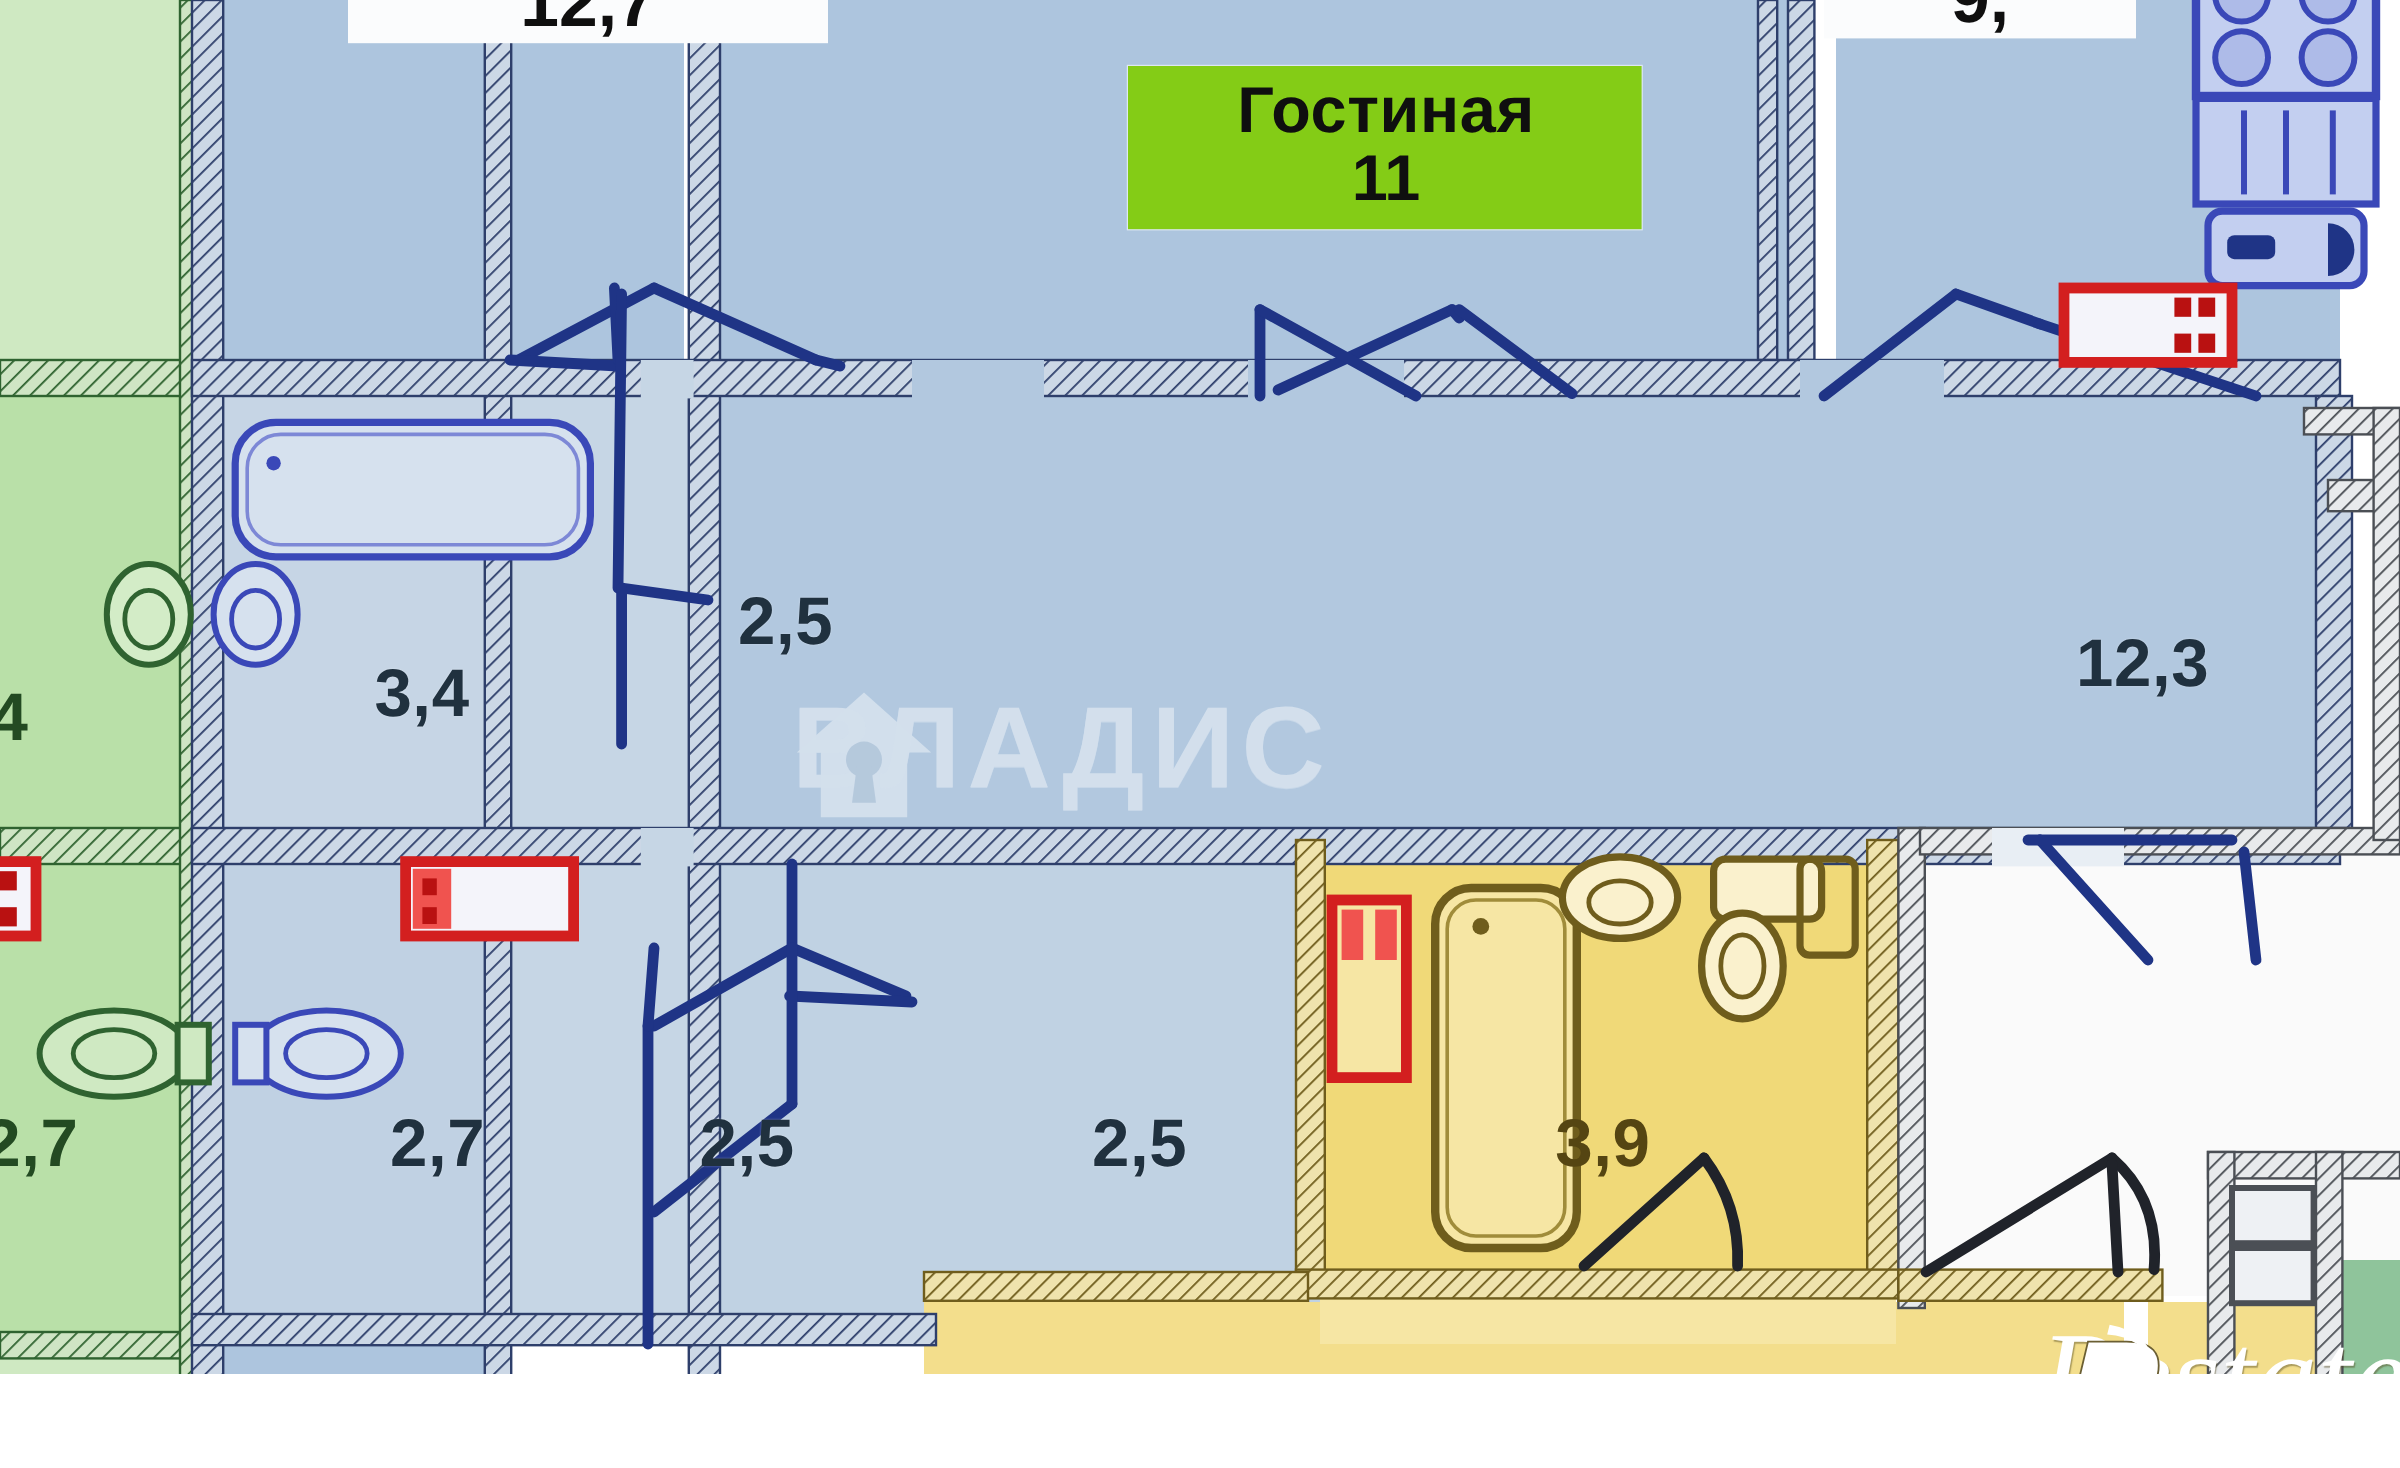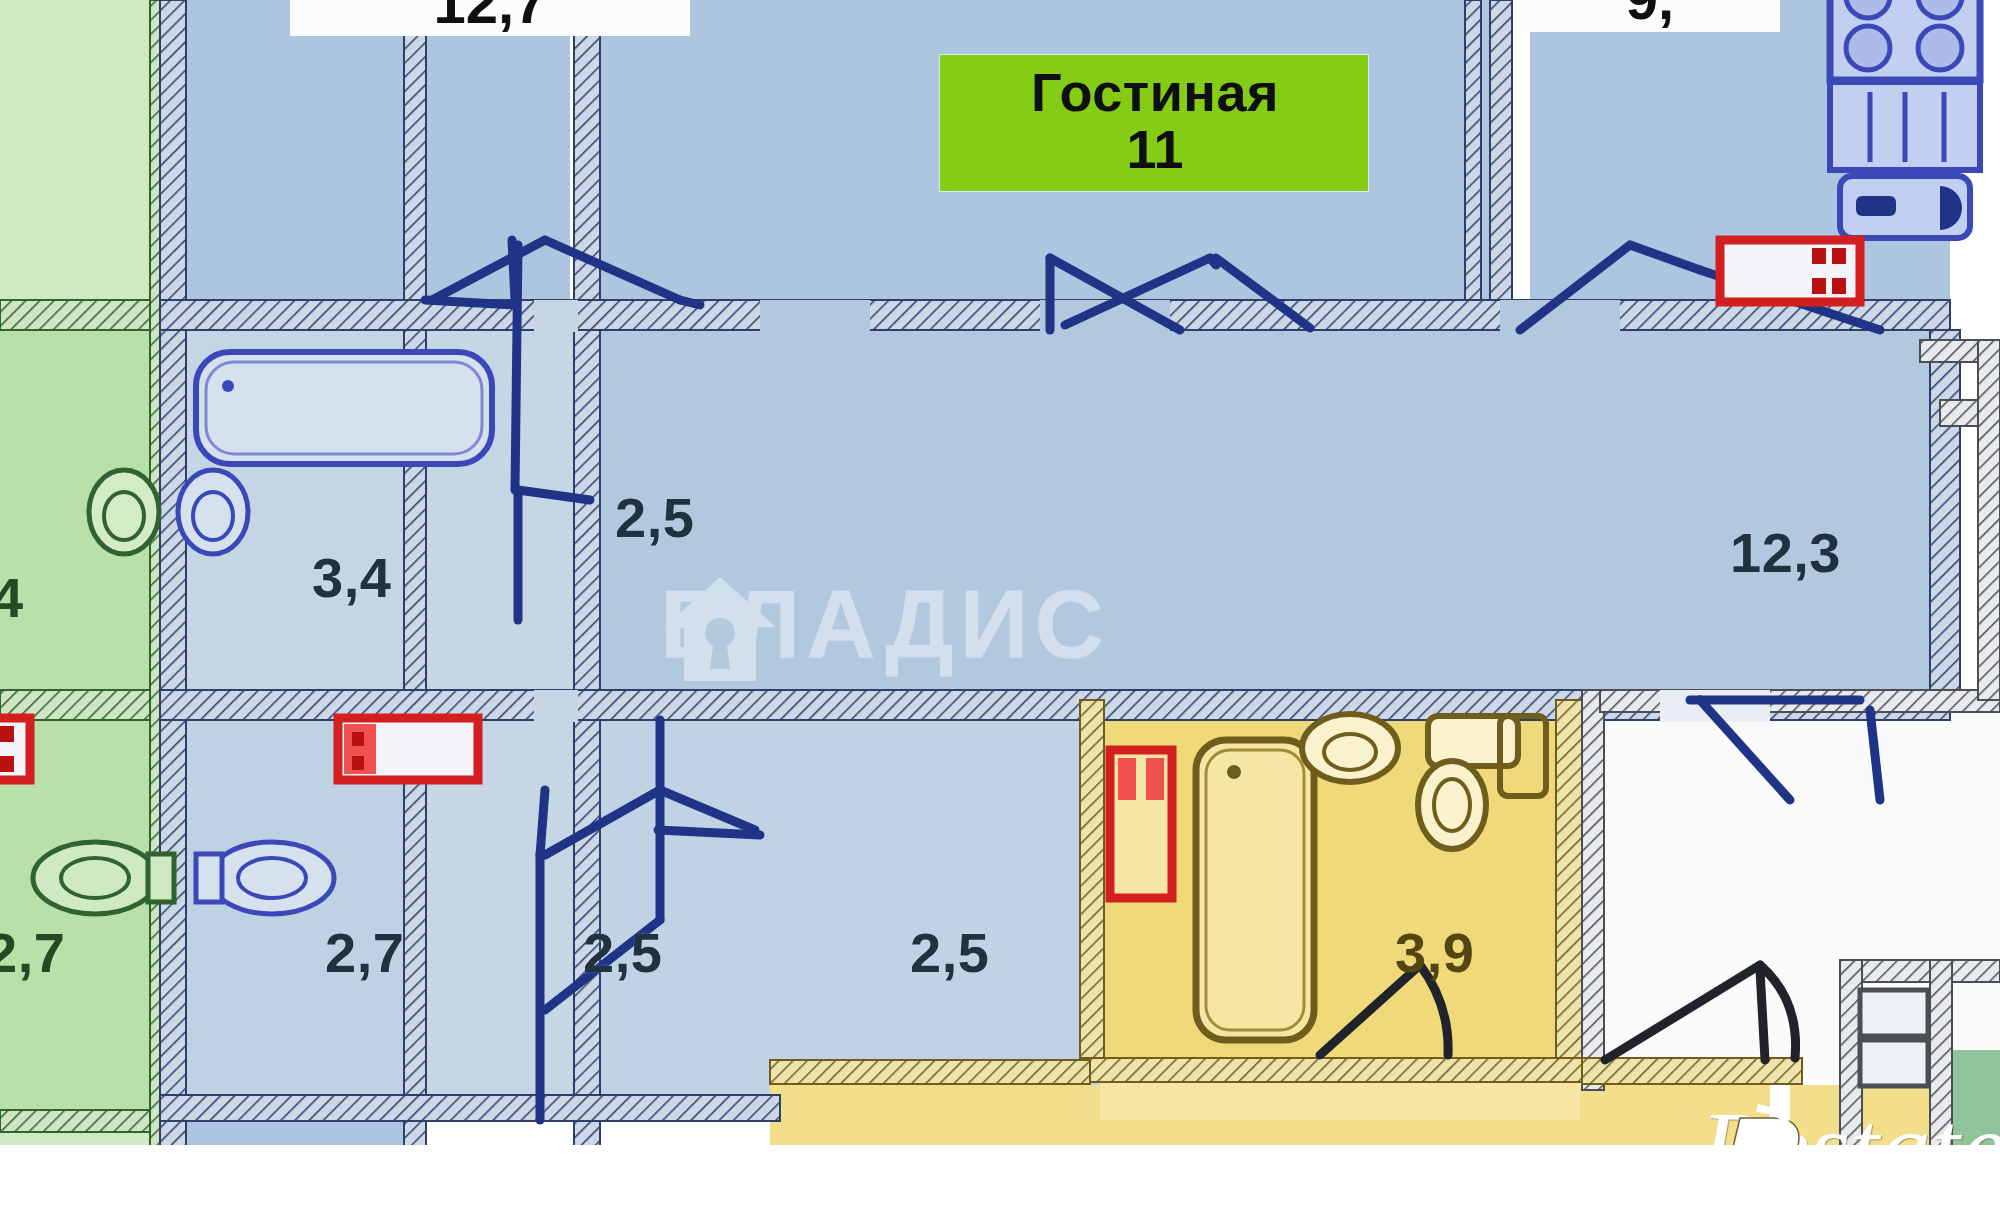--- a/index.html
+++ b/index.html
@@ -330,21 +330,21 @@
   </div>
 
   <div class="lbl num-blue" style="left:583px;top:920px;">
     <span>2,5</span>
   </div>
 
   <div class="lbl num-blue" style="left:910px;top:920px;">
     <span>2,5</span>
   </div>
 
-  <div class="lbl num-olive" style="left:1395px;top:920px;">
+  <div class="lbl num-olive" style="left:1296px;top:920px;">
     <span>3,9</span>
   </div>
 
   <div id="wm-vladis" style="left:660px;top:545px;">
     <svg width="120" height="120" viewBox="0 0 120 120">
       <path d="M 60 8 L 116 58 L 96 58 L 96 112 L 24 112 L 24 58 L 4 58 Z" fill="#eef3f8" opacity=".95"></path>
       <circle cx="60" cy="64" r="15" fill="#b8cadb"></circle>
       <path d="M 54 70 L 66 70 L 70 100 L 50 100 Z" fill="#b8cadb"></path>
     </svg>
     <span class="wm-text">ВЛАДИС</span>

